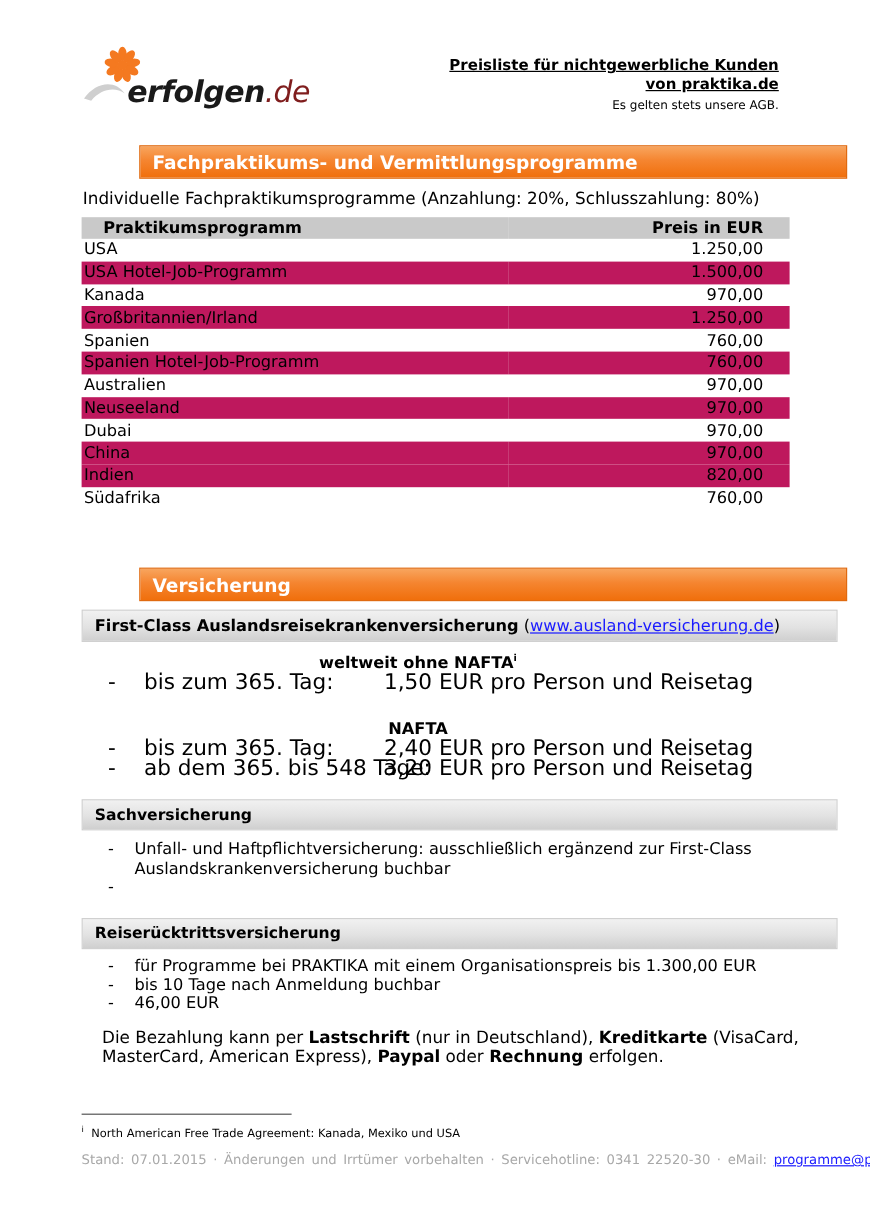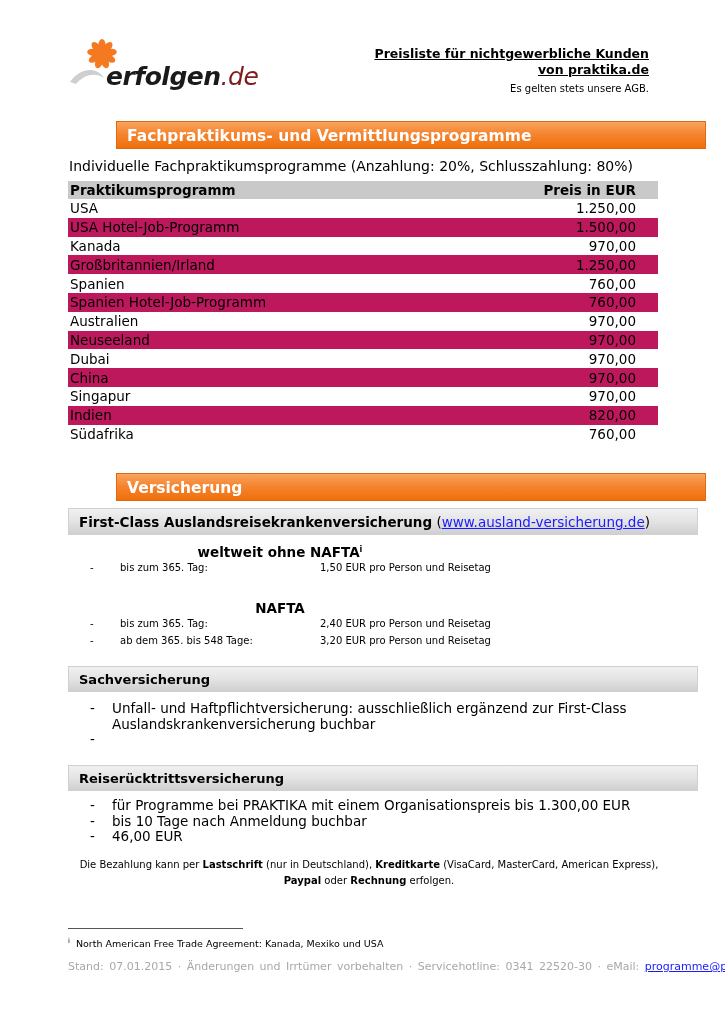--- a/index.html
+++ b/index.html
@@ -28,37 +28,37 @@
               background: linear-gradient(to bottom, #f1f1f1 0%, #e2e2e2 55%, #cfcfcf 100%);
               border: 1px solid #d0d0d0; box-sizing: border-box; font-size: 13px; }
   .gray-bar .inner { position: absolute; left: 10px; top: 5px; white-space: nowrap; }
   .gray-bar b { font-weight: bold; }
   .gray-bar a { color: #1a1aff; text-decoration: underline; }
 
   .intro { left: 69px; top: 158px; font-size: 14px; }
 
   
   .ptable { left: 68px; top: 181px; width: 590px; border-collapse: collapse; font-size: 13.5px; }
-  .ptable th { background: #c9c9c9; font-weight: bold; height: 18px; padding: 0 2px; text-align: left; }
+  .ptable th { background: #c9c9c9; font-weight: bold; height: 18px; padding: 0 18px; text-align: left; }
   .ptable th.price { text-align: right; padding-right: 22px; }
   .ptable td { height: 18.8px; padding: 0 2px; line-height: 18px; }
   .ptable td.price { text-align: right; padding-right: 22px; }
   .ptable tr.alt td { background: #be185d; }
 
   .subhead { font-weight: bold; font-size: 13.5px; text-align: center; }
-  .list-line { font-size: 10px; line-height: 16.5px; white-space: nowrap; }
+  .list-line { font-size: 18px; line-height: 16.5px; white-space: nowrap; }
   .list-line .dash { display: inline-block; width: 30px; text-align: left; padding-left: 21px; }
   .list-line .lbl { display: inline-block; width: 200px; }
   .sup { font-size: 8px; vertical-align: super; }
 
   .bullet { font-size: 13.5px; line-height: 15.5px; }
   .bullet .row { position: relative; padding-left: 43px; }
   .bullet .row .dash { position: absolute; left: 21px; }
 
-  .payment { left: 69px; top: 857px; width: 600px; font-size: 10px; line-height: 16px; text-align: center; }
+  .payment { left: 85px; top: 857px; width: 600px; font-size: 14px; line-height: 16px; }
 
   .fn-rule { left: 68px; top: 928px; width: 175px; height: 1px; background: #555; }
   .fn { left: 68px; top: 937px; font-size: 9.5px; }
   .fn .mark { font-size: 7px; vertical-align: super; margin-right: 6px; }
   .footer { left: 68px; top: 960px; width: 590px; font-size: 11px; color: #a8a8a8; white-space: nowrap; word-spacing: 2px; }
   .footer a { color: #1a1aff; text-decoration: underline; word-spacing: 0; }
 </style>
 </head>
 <body>
 
@@ -133,24 +133,20 @@
         <td class="price">970,00</td>
       </tr>
       <tr>
         <td>Dubai</td>
         <td class="price">970,00</td>
       </tr>
       <tr class="alt">
         <td>China</td>
         <td class="price">970,00</td>
       </tr>
-      <tr>
-        <td>Singapur</td>
-        <td class="price">970,00</td>
-      </tr>
       <tr class="alt">
         <td>Indien</td>
         <td class="price">820,00</td>
       </tr>
       <tr>
         <td>Südafrika</td>
         <td class="price">760,00</td>
       </tr>
     </tbody>
 </table>

